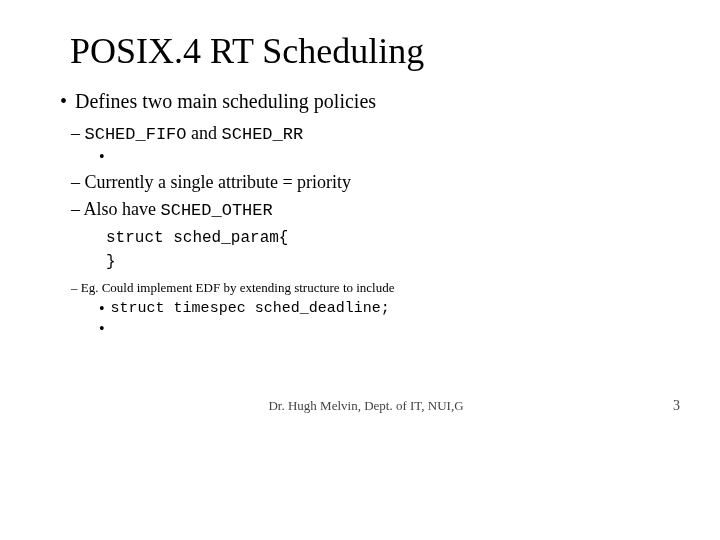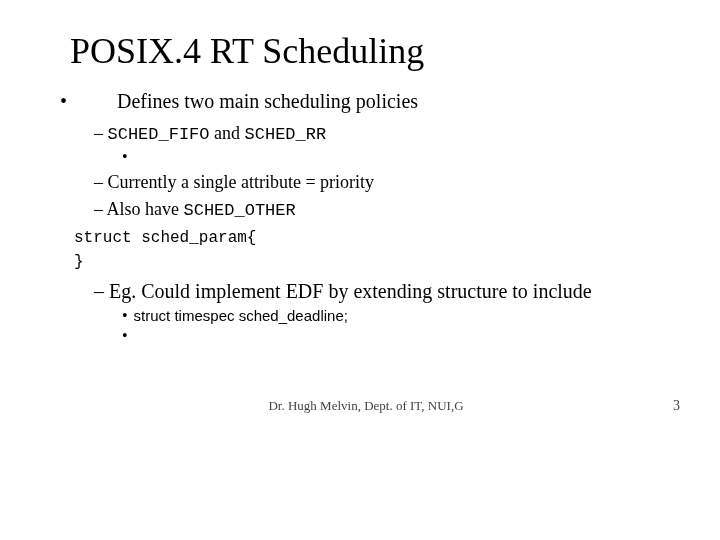--- a/index.html
+++ b/index.html
@@ -23,21 +23,21 @@
       color: #000000;
       margin-bottom: 18px;
       text-align: left;
       padding-left: 20px;
     }
     .bullet-dot {
       font-size: 20px;
       margin-right: 4px;
     }
     .sub-list {
-      margin-left: 44px;
+      margin-left: 21px;
       margin-bottom: 6px;
     }
     .sub-item {
       font-size: 18px;
       color: #000000;
       margin-bottom: 4px;
       display: flex;
       align-items: flex-start;
       gap: 6px;
     }
@@ -51,28 +51,28 @@
       margin-bottom: 2px;
       display: flex;
       align-items: flex-start;
       gap: 6px;
     }
     .mono {
       font-family: 'Courier New', Courier, monospace;
       font-size: 17px;
     }
     .mono-sm {
-      font-family: Liberation Sans, sans-serif;
+      font-family: Liberation Mono, monospace;
       font-size: 15px;
     }
     .code-block {
       font-family: 'Courier New', Courier, monospace;
       font-size: 16px;
       color: #000000;
-      margin-left: 24px;
+      margin-left: 56px;
       margin-top: 6px;
       margin-bottom: 6px;
       line-height: 1.5;
     }
     .footer {
       position: absolute;
       bottom: 14px;
       left: 12px;
       right: 0;
       display: flex;
@@ -91,21 +91,21 @@
   </style>
 </head>
 <body>
 
 <div class="slide">
 
   <div class="title">POSIX.4 RT Scheduling</div>
 
   <div style="margin-bottom:10px; margin-left:10px;">
     <span class="bullet-dot">•</span>
-    <span style="font-size:20px;margin-left:42px;">Defines two main scheduling policies</span>
+    <span style="font-size:20px;">Defines two main scheduling policies</span>
   </div>
 
   <div class="sub-list">
     <div class="sub-item">
       <span style="font-size:18px;">
         <span>– </span><span class="mono">SCHED_FIFO</span><span> and </span><span class="mono">SCHED_RR</span>
       </span>
     </div>
 
     <div class="sub-sub-list">
@@ -129,21 +129,21 @@
     </div>
   </div>
 
   <div class="code-block">
     <div>struct sched_param{</div>
     <div>}</div>
   </div>
 
   <div class="sub-list">
     <div class="sub-item" style="align-items:flex-start;">
-      <span style="font-size:20px; display:block; max-width: 580px;">– Eg. Could implement EDF by extending structure to include</span>
+      <span style="font-size:13px; display:block; max-width: 580px;">– Eg. Could implement EDF by extending structure to include</span>
     </div>
     <div class="sub-sub-list">
       <div class="sub-sub-item">
         <span>•</span>
         <span class="mono-sm">struct timespec sched_deadline;</span>
       </div>
       <div class="sub-sub-item">
         <span>•</span>
       </div>
     </div>

